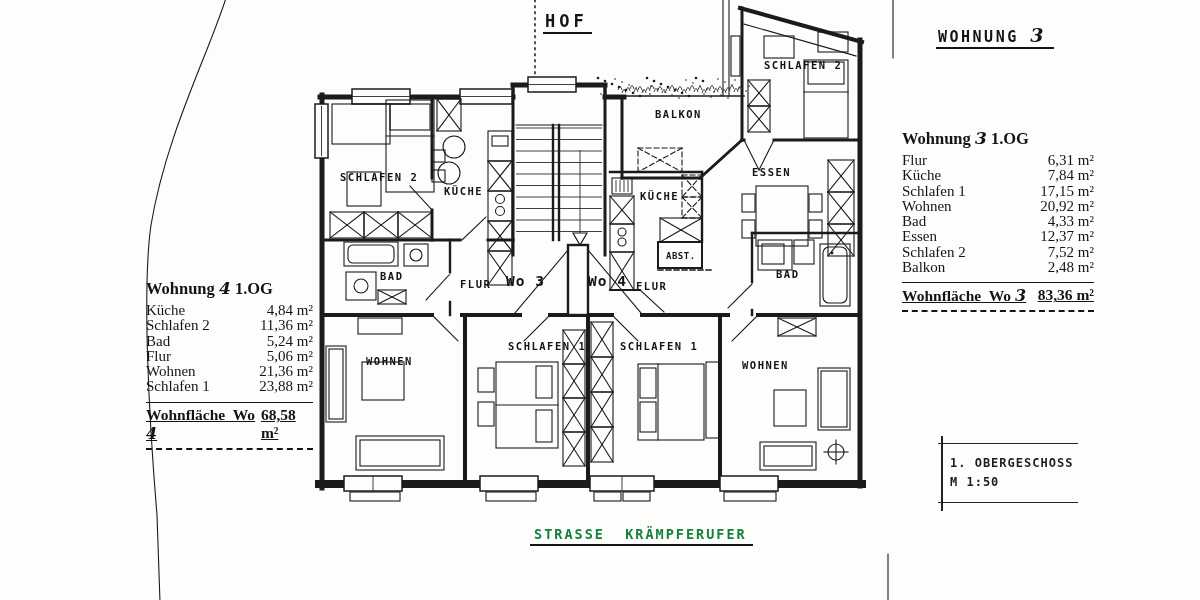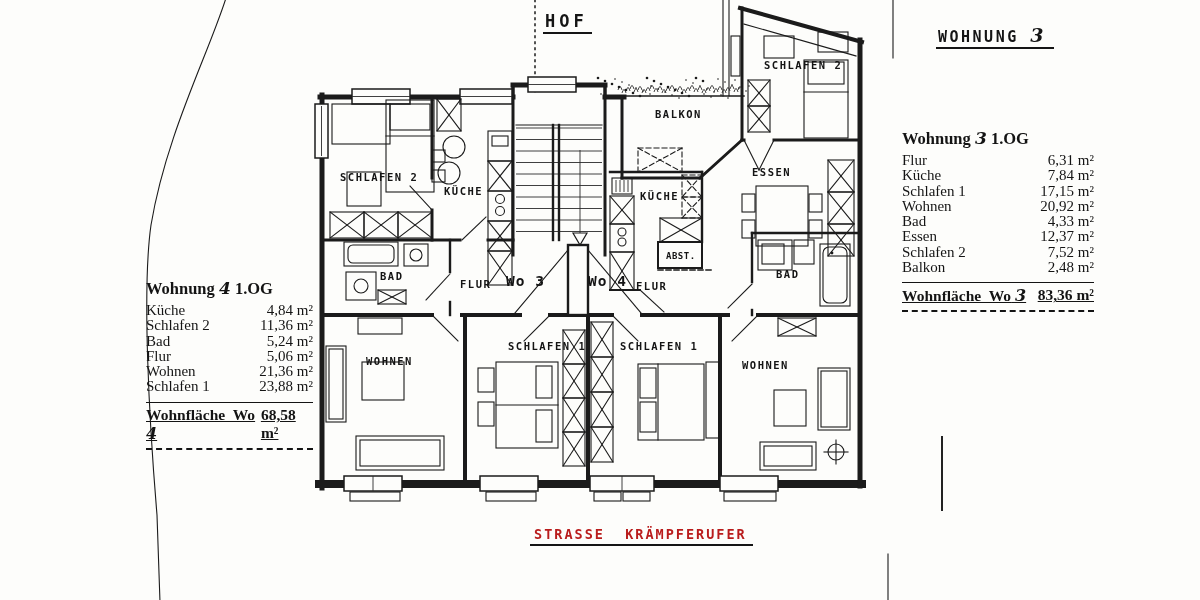--- a/index.html
+++ b/index.html
@@ -38,21 +38,21 @@
               border-top:1.8px solid #222;border-bottom:1.8px solid #222;
               font-family:"DejaVu Sans Mono",monospace;font-weight:bold;color:#1d1d1d;
               padding-top:10px;box-sizing:border-box;}
   #titleblock div{font-size:12px;letter-spacing:1px;line-height:19px;padding-left:12px;white-space:pre;}
   #tb-vline{position:absolute;left:941px;top:436px;width:2px;height:75px;background:#222;}
   #hof{position:absolute;left:543px;top:11px;font-family:"DejaVu Sans Mono",monospace;
        font-weight:bold;font-size:17px;letter-spacing:4px;border-bottom:2px solid #151515;
        padding:0 4px 1px 2px;color:#151515;}
   #street{position:absolute;left:530px;top:526px;font-family:"DejaVu Sans Mono",monospace;
           font-weight:bold;font-size:13.5px;letter-spacing:2px;border-bottom:2px solid #151515;
-          padding:0 6px 2px 4px;color:#b91c1c;white-space:pre;}
+          padding:0 6px 2px 4px;color:#15803d;white-space:pre;}
 </style>
 </head>
 <body>
 
 <div id="stage">
 
   <svg width="1200" height="600" viewBox="0 0 1200 600">
 
     <g>
       <path class="thin" d="M226,-2 C208,55 166,135 151,225 C142,288 149,420 157,515 L160,602"></path>
@@ -512,14 +512,18 @@
       </div>
     <div class="sep"></div>
     <div class="tot">
         <span><span class="ws">Wohnfläche  Wo</span> <span class="handnum" style="font-size:16px">3</span></span>
         <span>83,36 m²</span>
       </div>
     <div class="dash"></div>
   </div>
 
   <div id="tb-vline"></div>
+  <div id="titleblock">
+    <div>1. OBERGESCHOSS</div>
+    <div>M 1:50</div>
+  </div>
 
 </div>
 
 </body></html>

